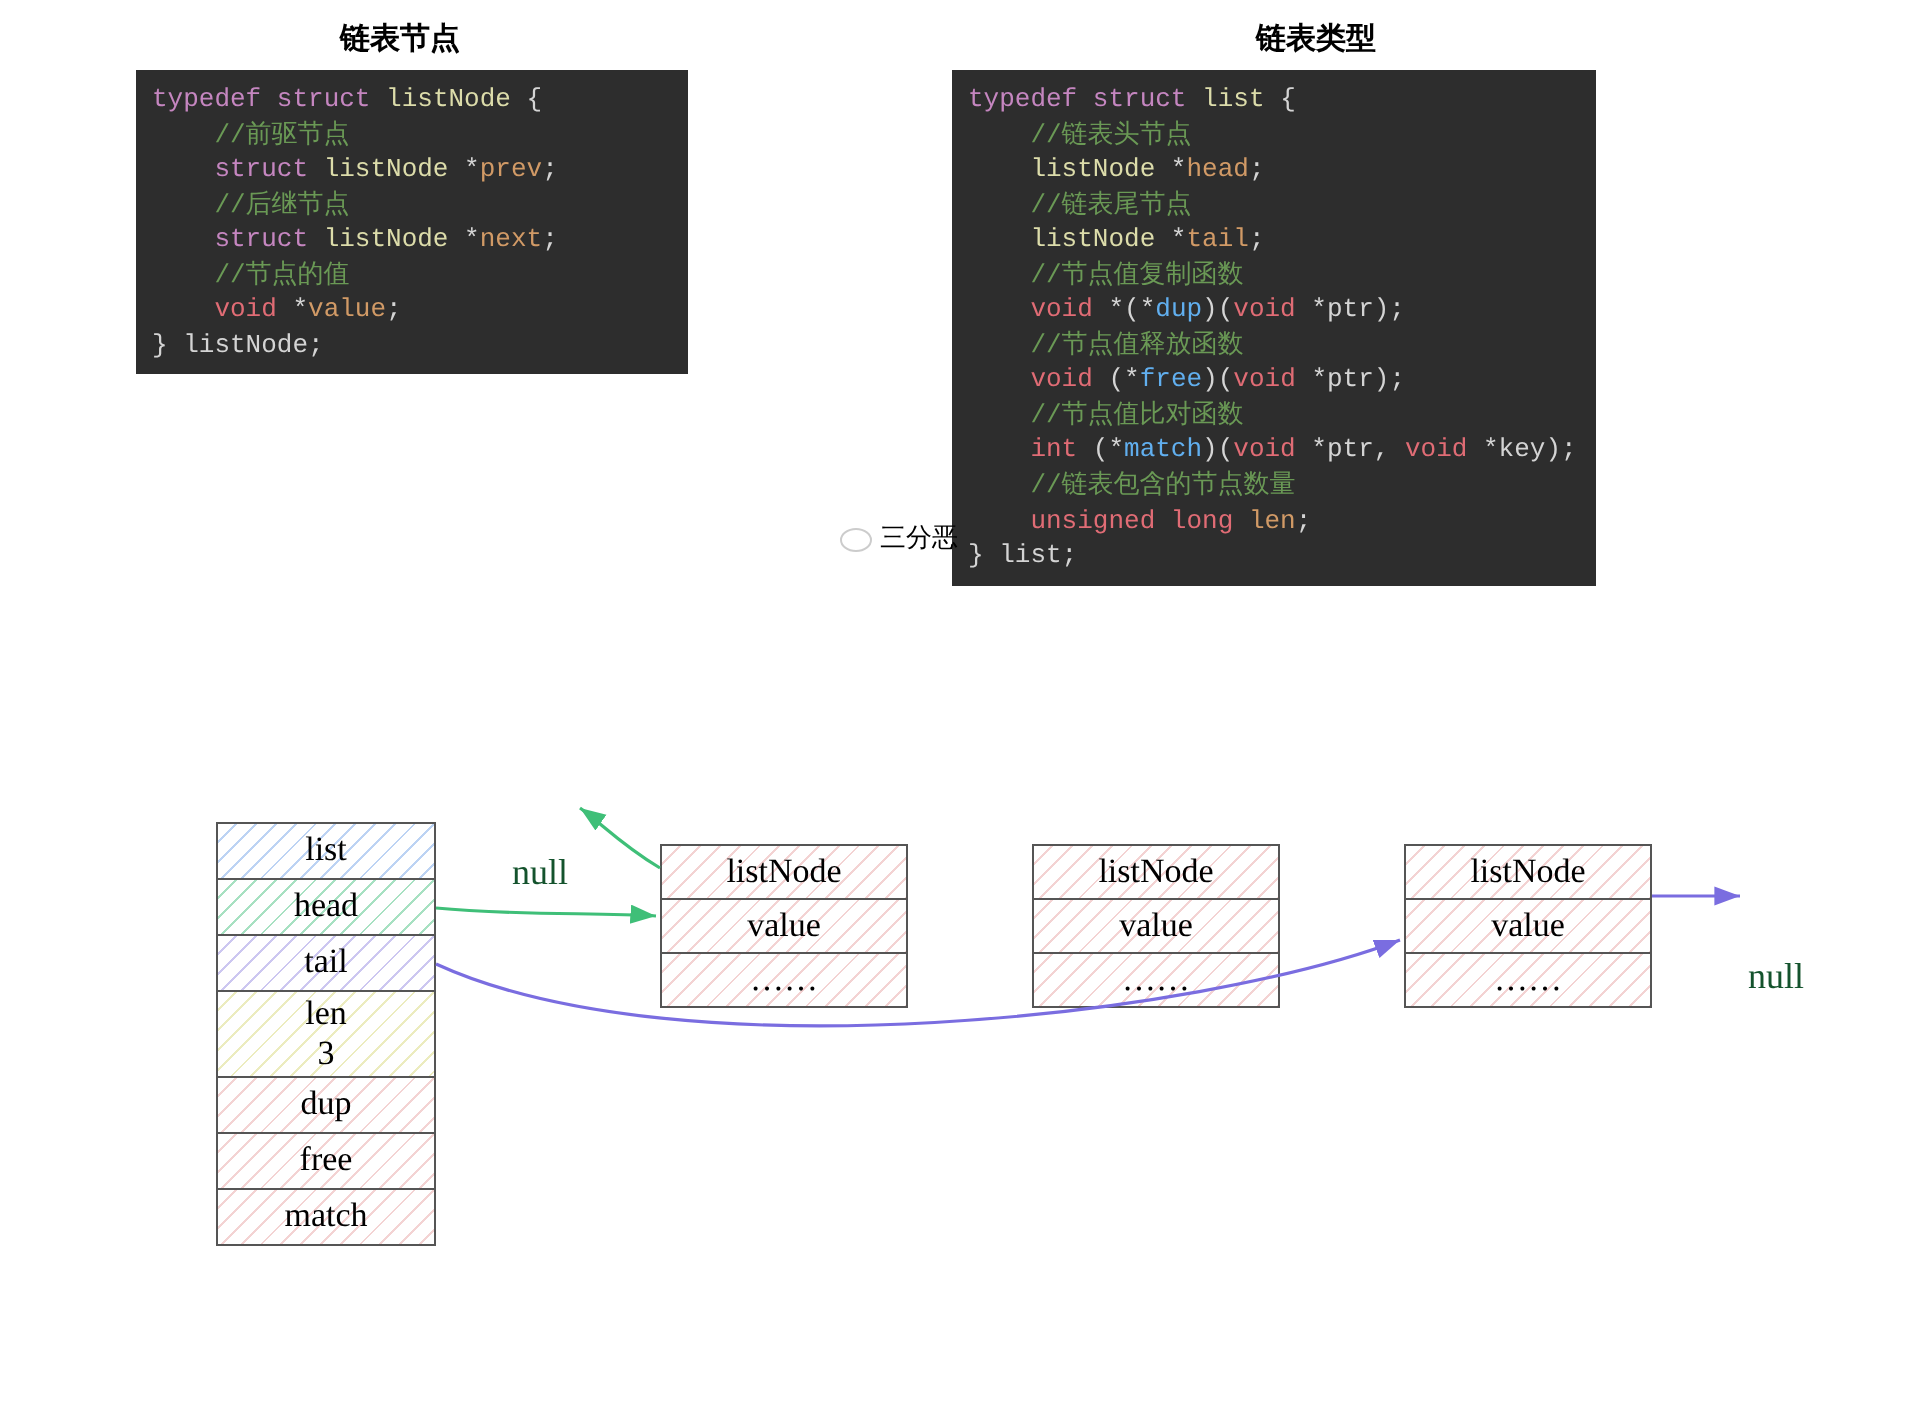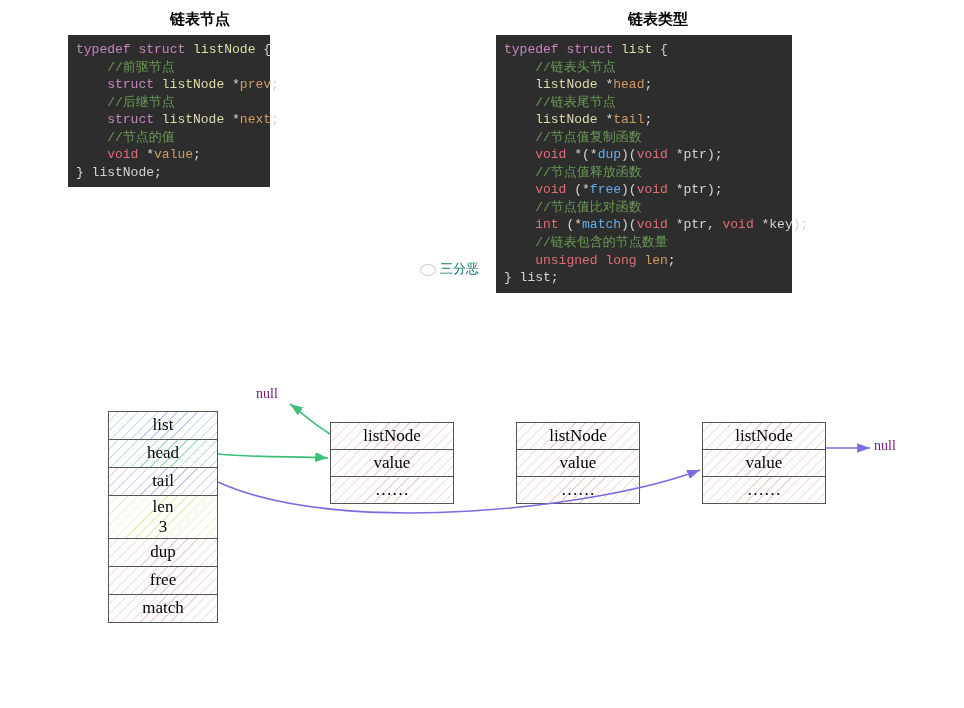--- a/index.html
+++ b/index.html
@@ -107,26 +107,27 @@
     position: absolute;
     inset: 0;
     background-image: repeating-linear-gradient(135deg, transparent 0 6px, rgba(232,167,167,0.5) 6px 7px);
     z-index: 0;
   }
   .node-box .nrow span { position: relative; z-index: 1; }
 
   .null-label {
     position: absolute;
     font-family: "Times New Roman", serif;
-    font-size: 14px;
-    color: #701a75;
+    font-size: 18px;
+    color: #14532d;
+    margin-top: 40px;
   }
   .watermark {
     position: absolute;
-    color: #0f766e;
+    color: #000000;
     font-size: 13px;
     left: 420px;
     top: 260px;
     text-align: center;
   }
   .watermark .bubble {
     display:inline-block;
     border:1px solid #ccc;
     border-radius:50%;
     width:16px; height:12px;
@@ -139,30 +140,30 @@
     width:964px; height:330px;
     overflow:visible;
   }
 </style>
 </head>
 <body>
 
 <div class="title" style="left:170px;top:10px;">链表节点</div>
 <div class="title" style="left:628px;top:10px;">链表类型</div>
 
-<div class="code-block" style="left:68px;top:35px;width:202px;"><span class="kw-typedef">typedef</span> <span class="kw-struct">struct</span> <span class="name">listNode</span><span> {</span>
+<div class="code-block" style="left:68px;top:35px;width:276px;"><span class="kw-typedef">typedef</span> <span class="kw-struct">struct</span> <span class="name">listNode</span><span> {</span>
 <span class="comment">    //前驱节点</span>
 <span class="kw-struct">    struct</span><span class="name"> listNode </span><span class="ptr">*</span><span class="field">prev</span><span>;</span>
 <span class="comment">    //后继节点</span>
 <span class="kw-struct">    struct</span><span class="name"> listNode </span><span class="ptr">*</span><span class="field">next</span><span>;</span>
 <span class="comment">    //节点的值</span>
 <span class="kw-void">    void </span><span class="ptr">*</span><span class="field">value</span><span>;</span>
 <span>} listNode;</span></div>
 
-<div class="code-block" style="left:496px;top:35px;width:296px;"><span class="kw-typedef">typedef</span> <span class="kw-struct">struct</span> <span class="name">list</span><span> {</span>
+<div class="code-block" style="left:476px;top:35px;width:322px;"><span class="kw-typedef">typedef</span> <span class="kw-struct">struct</span> <span class="name">list</span><span> {</span>
 <span class="comment">    //链表头节点</span>
 <span class="name">    listNode </span><span class="ptr">*</span><span class="field">head</span><span>;</span>
 <span class="comment">    //链表尾节点</span>
 <span class="name">    listNode </span><span class="ptr">*</span><span class="field">tail</span><span>;</span>
 <span class="comment">    //节点值复制函数</span>
 <span class="kw-void">    void</span><span> *(</span><span>*</span><span class="dup">dup</span><span>)(</span><span class="kw-void">void</span><span> *ptr);</span>
 <span class="comment">    //节点值释放函数</span>
 <span class="kw-void">    void</span><span> (</span><span>*</span><span class="free">free</span><span>)(</span><span class="kw-void">void</span><span> *ptr);</span>
 <span class="comment">    //节点值比对函数</span>
 <span class="kw-int">    int</span><span> (</span><span>*</span><span class="match">match</span><span>)(</span><span class="kw-void">void</span><span> *ptr, </span><span class="kw-void">void</span><span> *key);</span>

